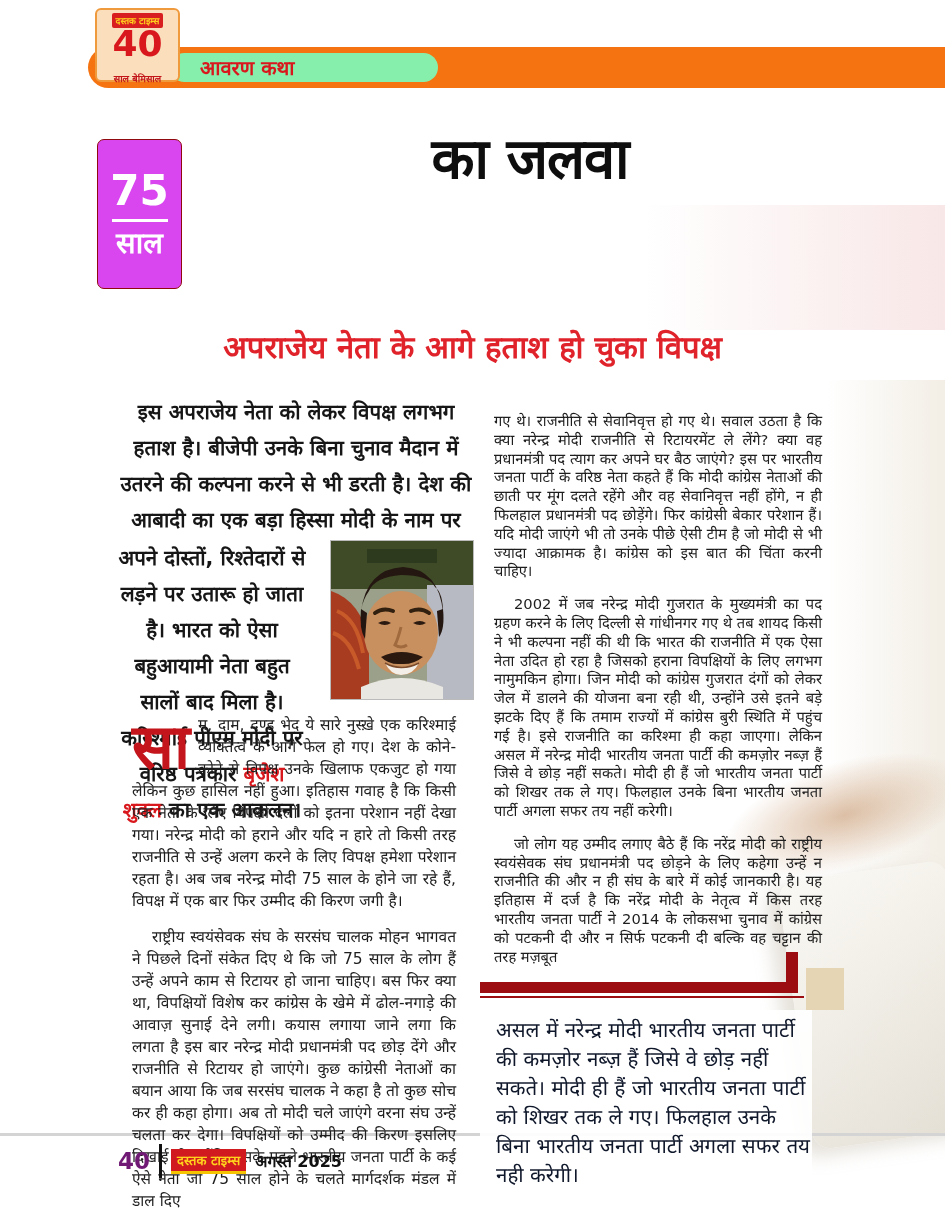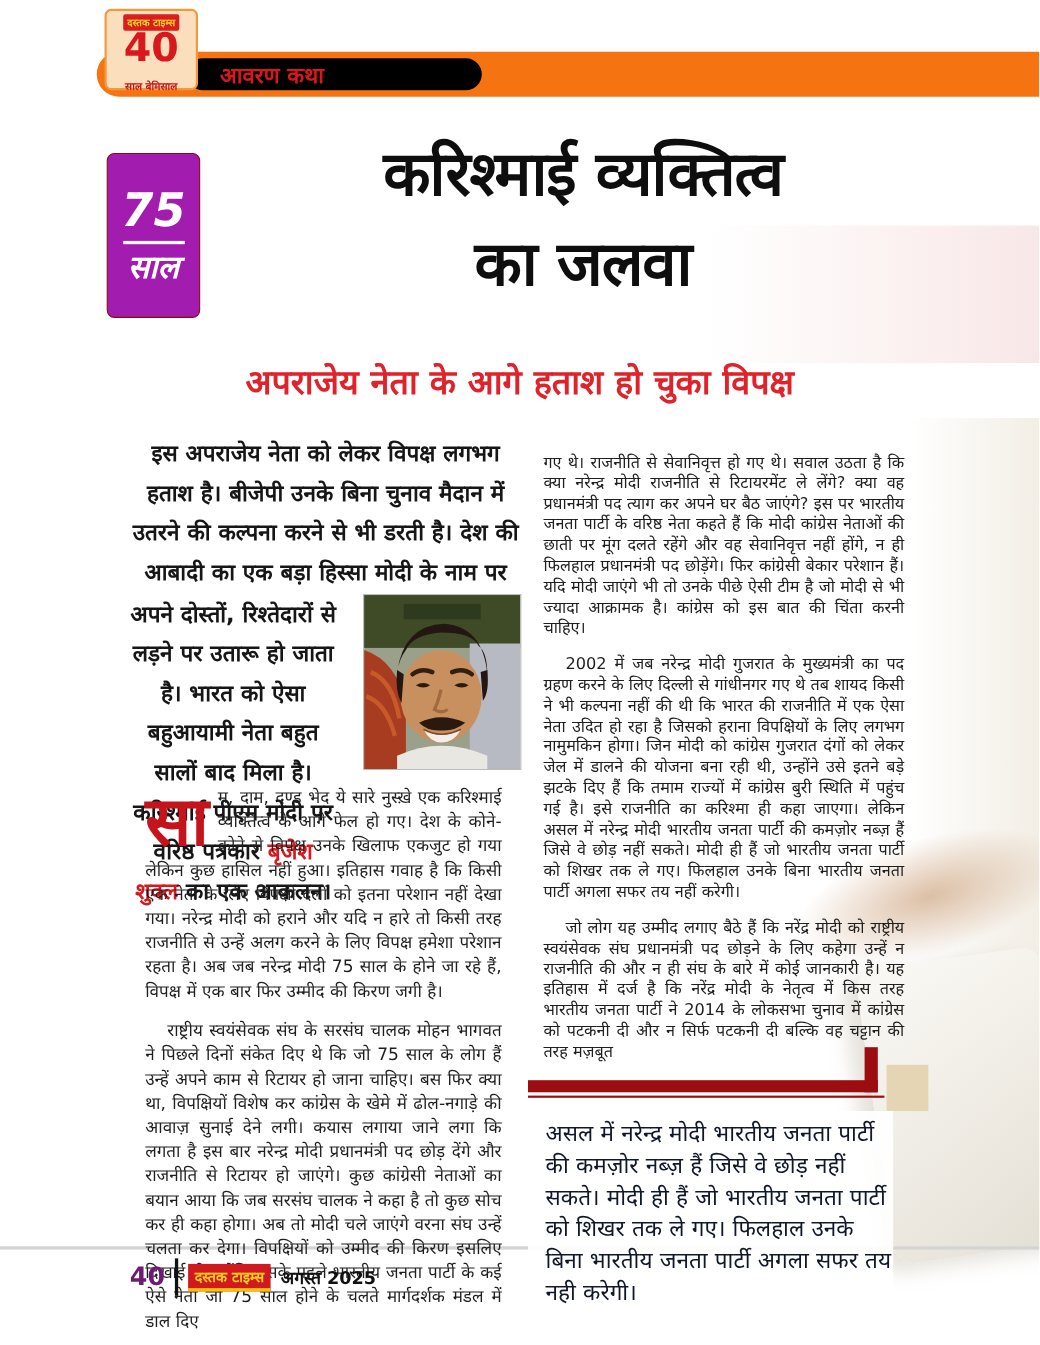--- a/index.html
+++ b/index.html
@@ -31,30 +31,30 @@
   }
   .badge-logo{background:#d91e20;color:#ffd21c;font-size:9px;font-weight:bold;
     padding:1px 4px;border-radius:2px;white-space:nowrap;}
   .badge-num{color:#d8181d;font-size:36px;font-weight:800;line-height:.9;}
   .badge-cap{color:#c3161b;font-size:9.5px;font-weight:bold;white-space:nowrap;margin-top:12px;}
   .banner{
     position:absolute;left:88px;top:47px;width:857px;height:41px;z-index:2;
     background:#f57411;border-radius:21px 0 0 21px;
   }
   .banner-pill{
-    position:absolute;left:82px;top:6px;width:268px;height:29px;background:#000000;
+    position:absolute;left:82px;top:6px;width:268px;height:29px;background:#86efac;
     border-radius:15px;display:flex;align-items:center;
   }
   .banner-pill span{color:#d8181d;font-size:20px;font-weight:bold;padding-left:30px;white-space:nowrap;}
 
   
   .hl-badge{
     position:absolute;left:97px;top:139px;width:83px;height:148px;
-    background:#a21caf;border:1px solid #90090e;border-radius:7px;
-    display:flex;flex-direction:column;align-items:center;justify-content:center;gap:7px;font-style:italic;
+    background:#d946ef;border:1px solid #90090e;border-radius:7px;
+    display:flex;flex-direction:column;align-items:center;justify-content:center;gap:7px;
   }
   .hl-badge .num{color:#fff;font-size:42px;font-weight:800;line-height:1;}
   .hl-badge .rule{width:56px;height:3px;background:#fff;}
   .hl-badge .lab{color:#fff;font-size:29px;font-weight:800;line-height:1;}
   .headline{
     position:absolute;left:185px;top:118px;width:690px;text-align:center;
     color:#0e0e0e;font-weight:800;font-size:56px;line-height:82px;letter-spacing:-1px;
   }
   .subhead{
     position:absolute;left:0;top:325px;width:945px;text-align:center;
@@ -119,21 +119,20 @@
     <div class="badge-num">40</div>
     <div class="badge-cap">साल बेमिसाल</div>
   </div>
 
   <div class="hl-badge">
     <div class="num">75</div>
     <div class="rule"></div>
     <div class="lab">साल</div>
   </div>
   <div class="headline">
-    <div>करिश्माई व्यक्तित्व</div>
     <div>का जलवा</div>
   </div>
   <div class="subhead">अपराजेय नेता के आगे हताश हो चुका विपक्ष</div>
 
   <div class="intro">
     <div>इस अपराजेय नेता को लेकर विपक्ष लगभग हताश है। बीजेपी उनके बिना चुनाव मैदान में उतरने की कल्पना करने से भी डरती है। देश की आबादी का एक बड़ा हिस्सा मोदी के नाम पर</div>
     <div class="intro-row">
       <div class="intro-side">
         <span>अपने दोस्तों, रिश्तेदारों से लड़ने पर उतारू हो जाता है। भारत को ऐसा बहुआयामी नेता बहुत सालों बाद मिला है। करिश्माई पीएम मोदी पर वरिष्ठ पत्रकार </span><span class="author">बृजेश शुक्ल</span><span> का एक आकलन।</span>
       </div>

